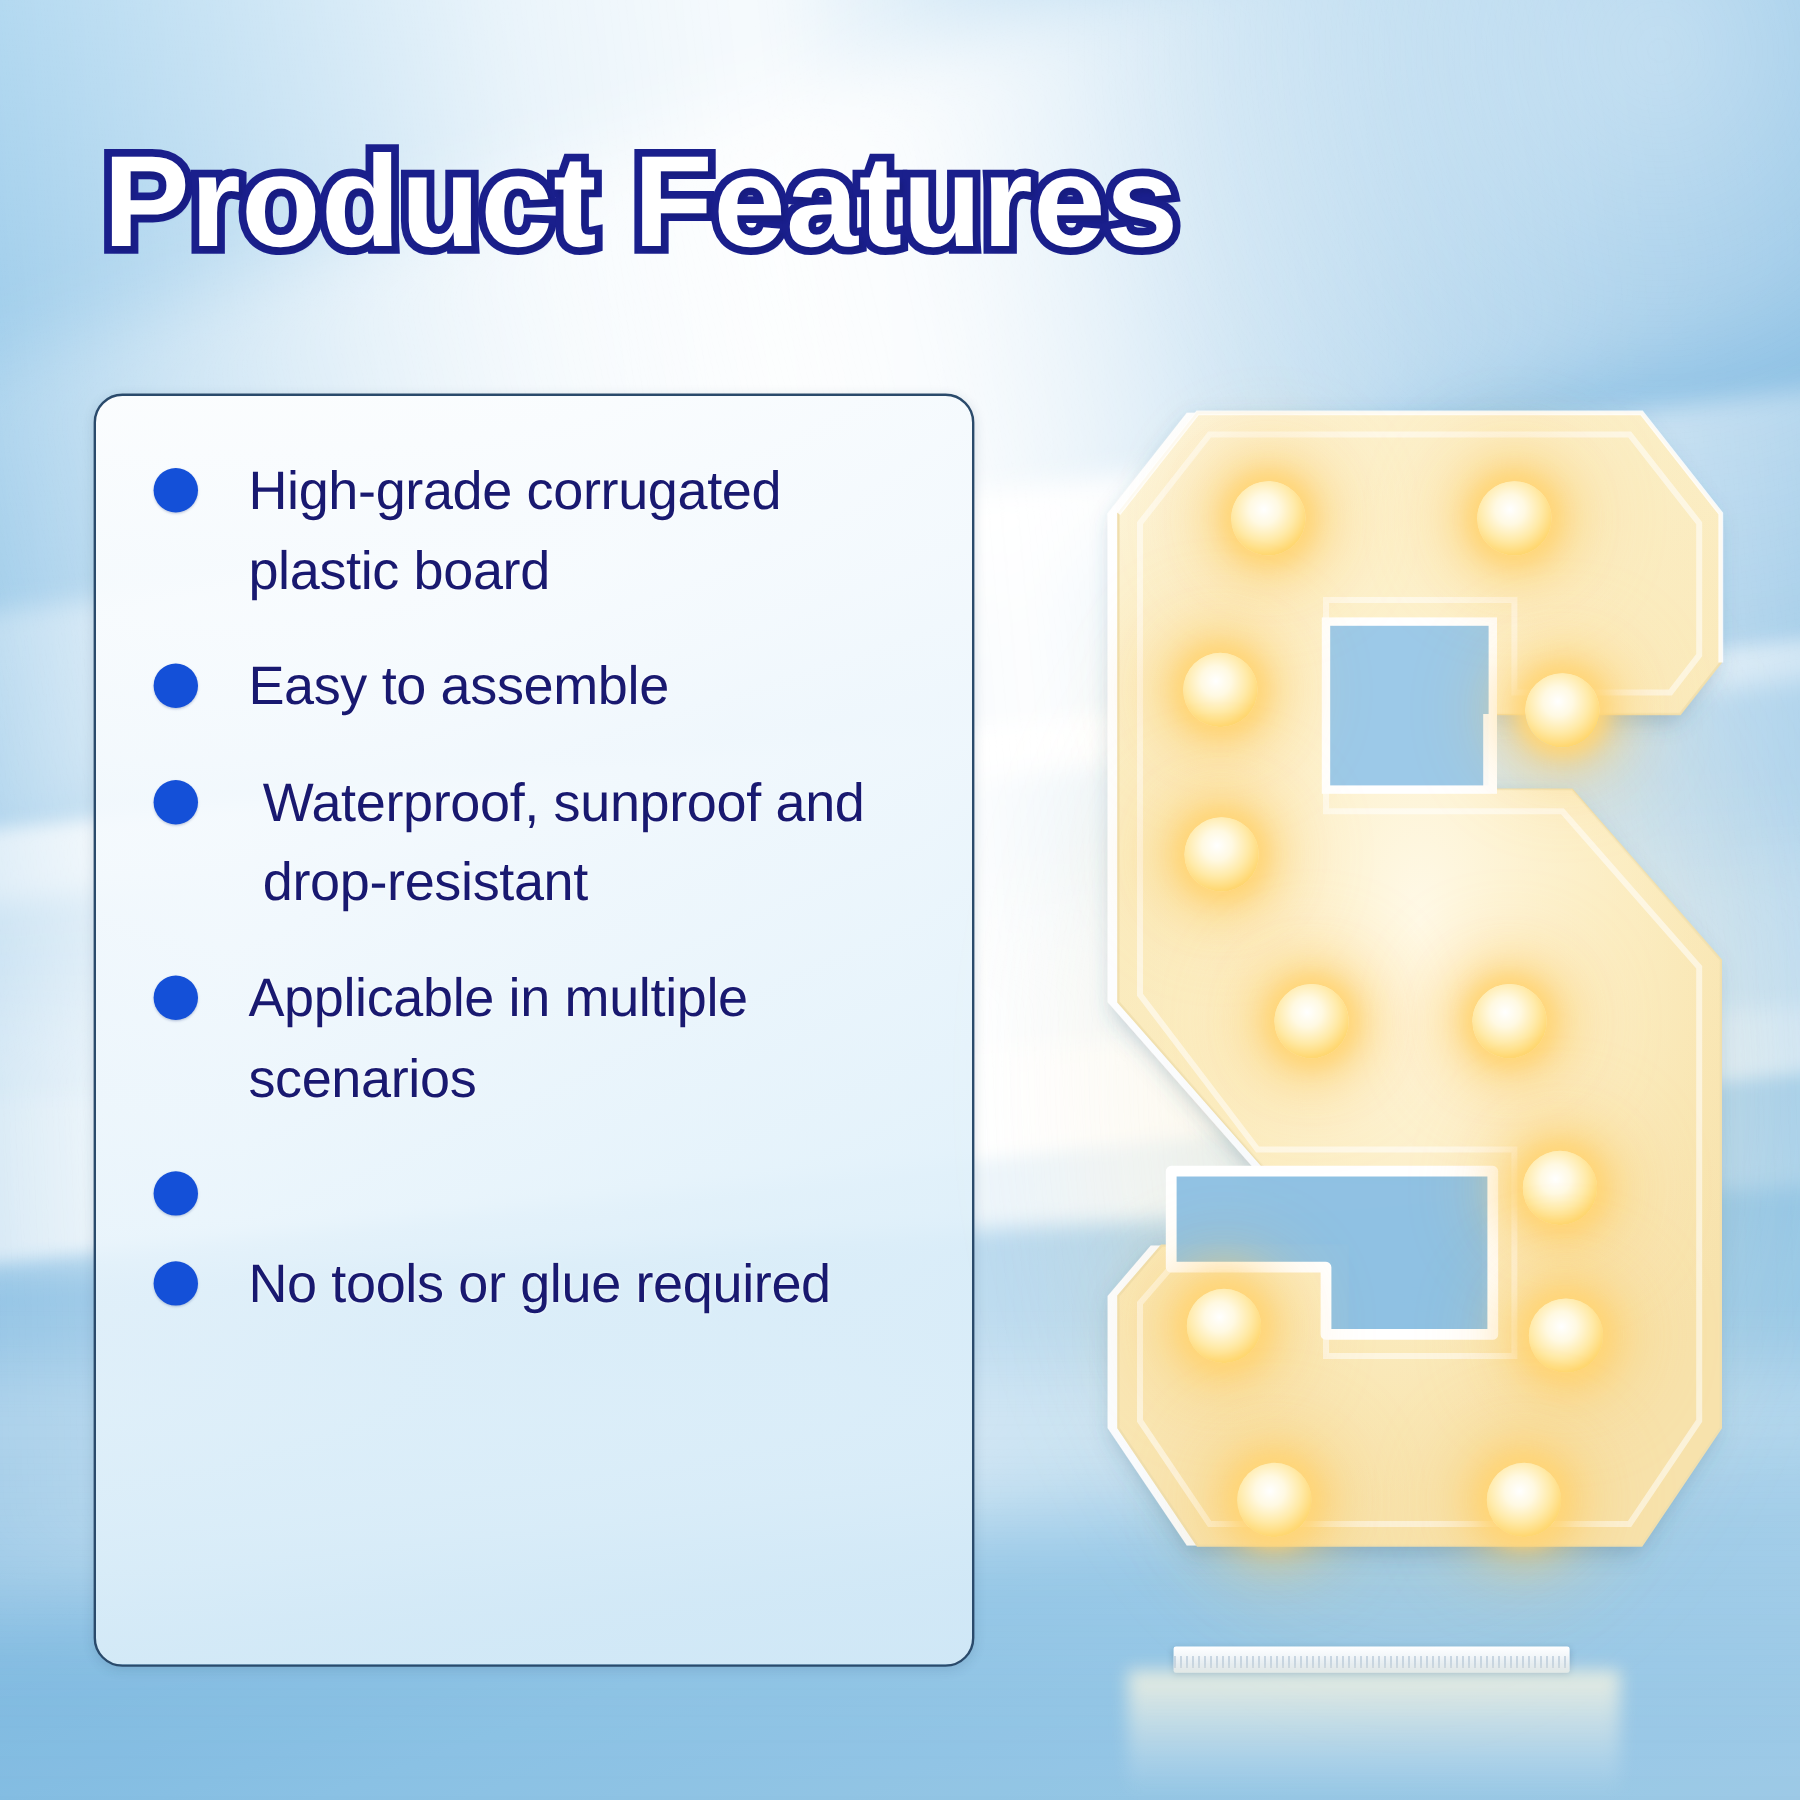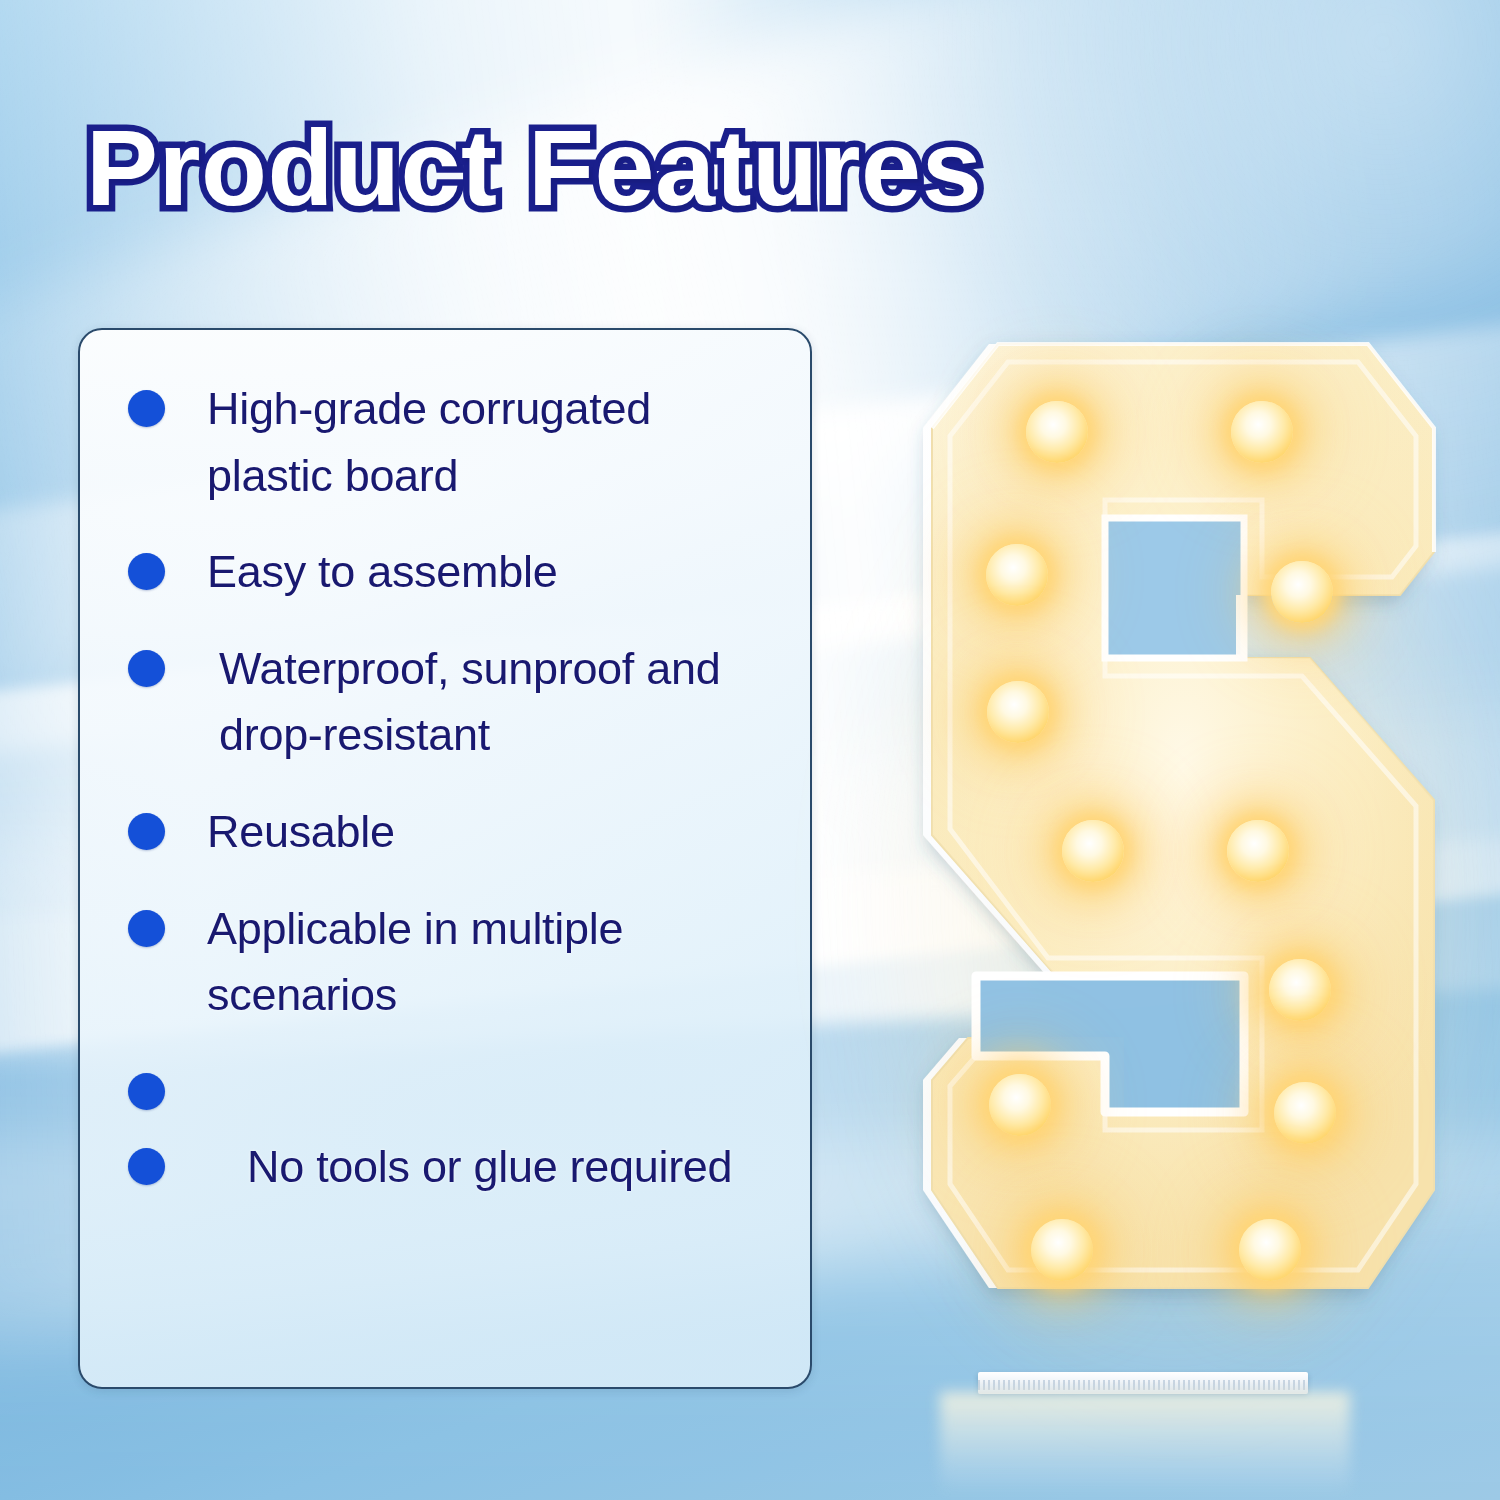--- a/index.html
+++ b/index.html
@@ -84,21 +84,21 @@
     overflow:hidden;
   }
 
   #feature-list{
     list-style:none;margin:0;padding:46px 14px 0 48px;
   }
   .feature-item{
     display:flex;align-items:flex-start;
     margin-bottom:34px;
   }
-  .feature-item:last-child{margin-bottom:0;gap:40px;}
+  .feature-item:last-child{margin-bottom:0;}
 
   .bullet-dot{
     flex:0 0 auto;
     width:37px;height:37px;border-radius:50%;
     background:#1450d8;
     margin-top:14px;margin-right:42px;
     box-shadow:0 1px 2px rgba(10,40,120,.25);
   }
   .feature-text{
     font-family:"Liberation Sans", sans-serif;
@@ -187,24 +187,20 @@
       <li class="feature-item fi-1">
         <span class="bullet-dot"></span>
         <span class="feature-text">Easy to assemble</span>
       </li>
 
       <li class="feature-item fi-2">
         <span class="bullet-dot"></span>
         <span class="feature-text">Waterproof, sunproof and drop-resistant</span>
       </li>
 
-      <li class="feature-item fi-3">
-        <span class="bullet-dot"></span>
-        <span class="feature-text">Reusable</span>
-      </li>
 
       <li class="feature-item fi-4">
         <span class="bullet-dot"></span>
         <span class="feature-text">Applicable in multiple scenarios</span>
       </li>
 
       <li class="feature-item fi-5">
         <span class="bullet-dot"></span>
       </li>
 

